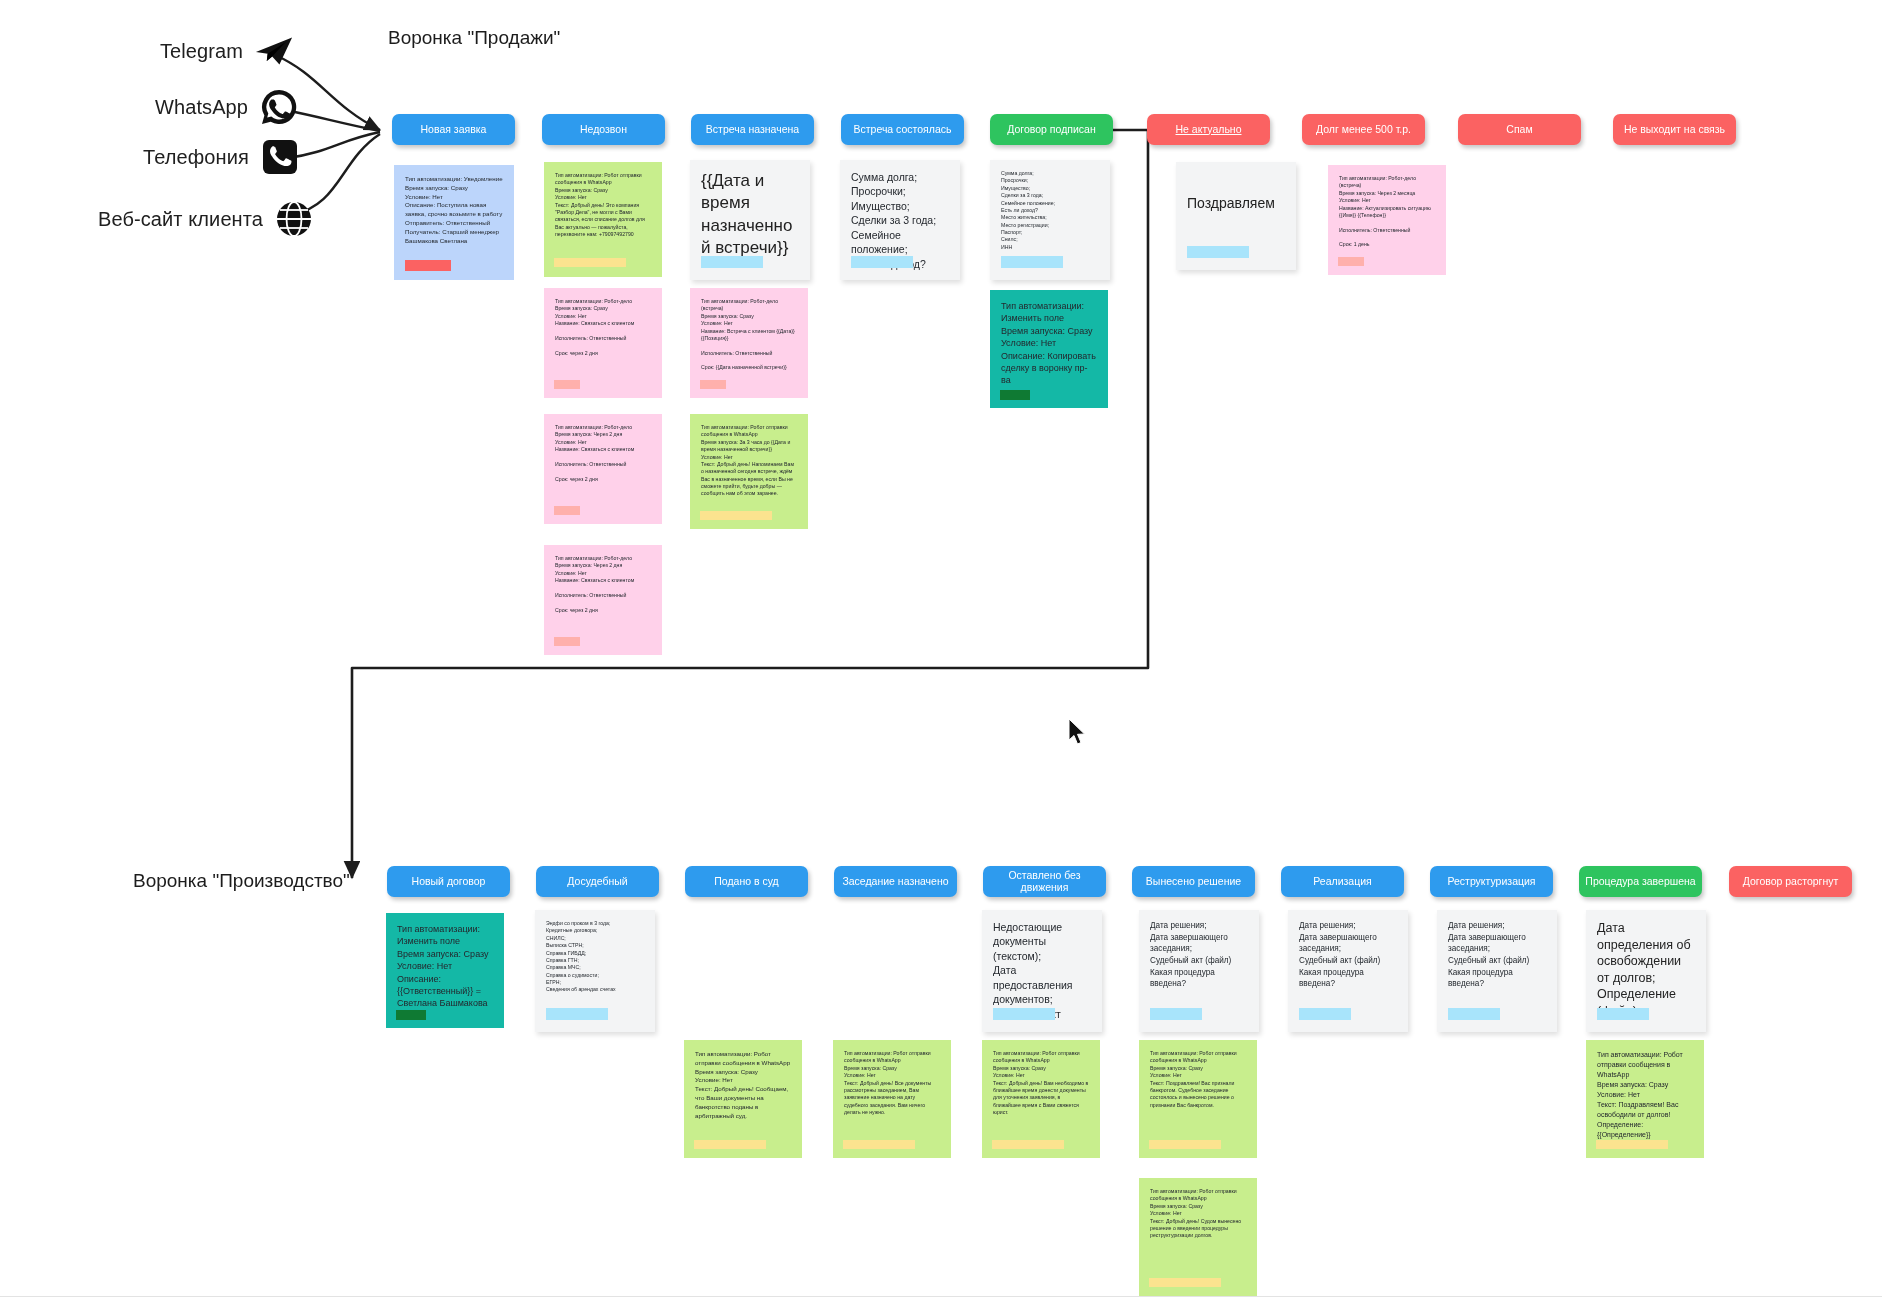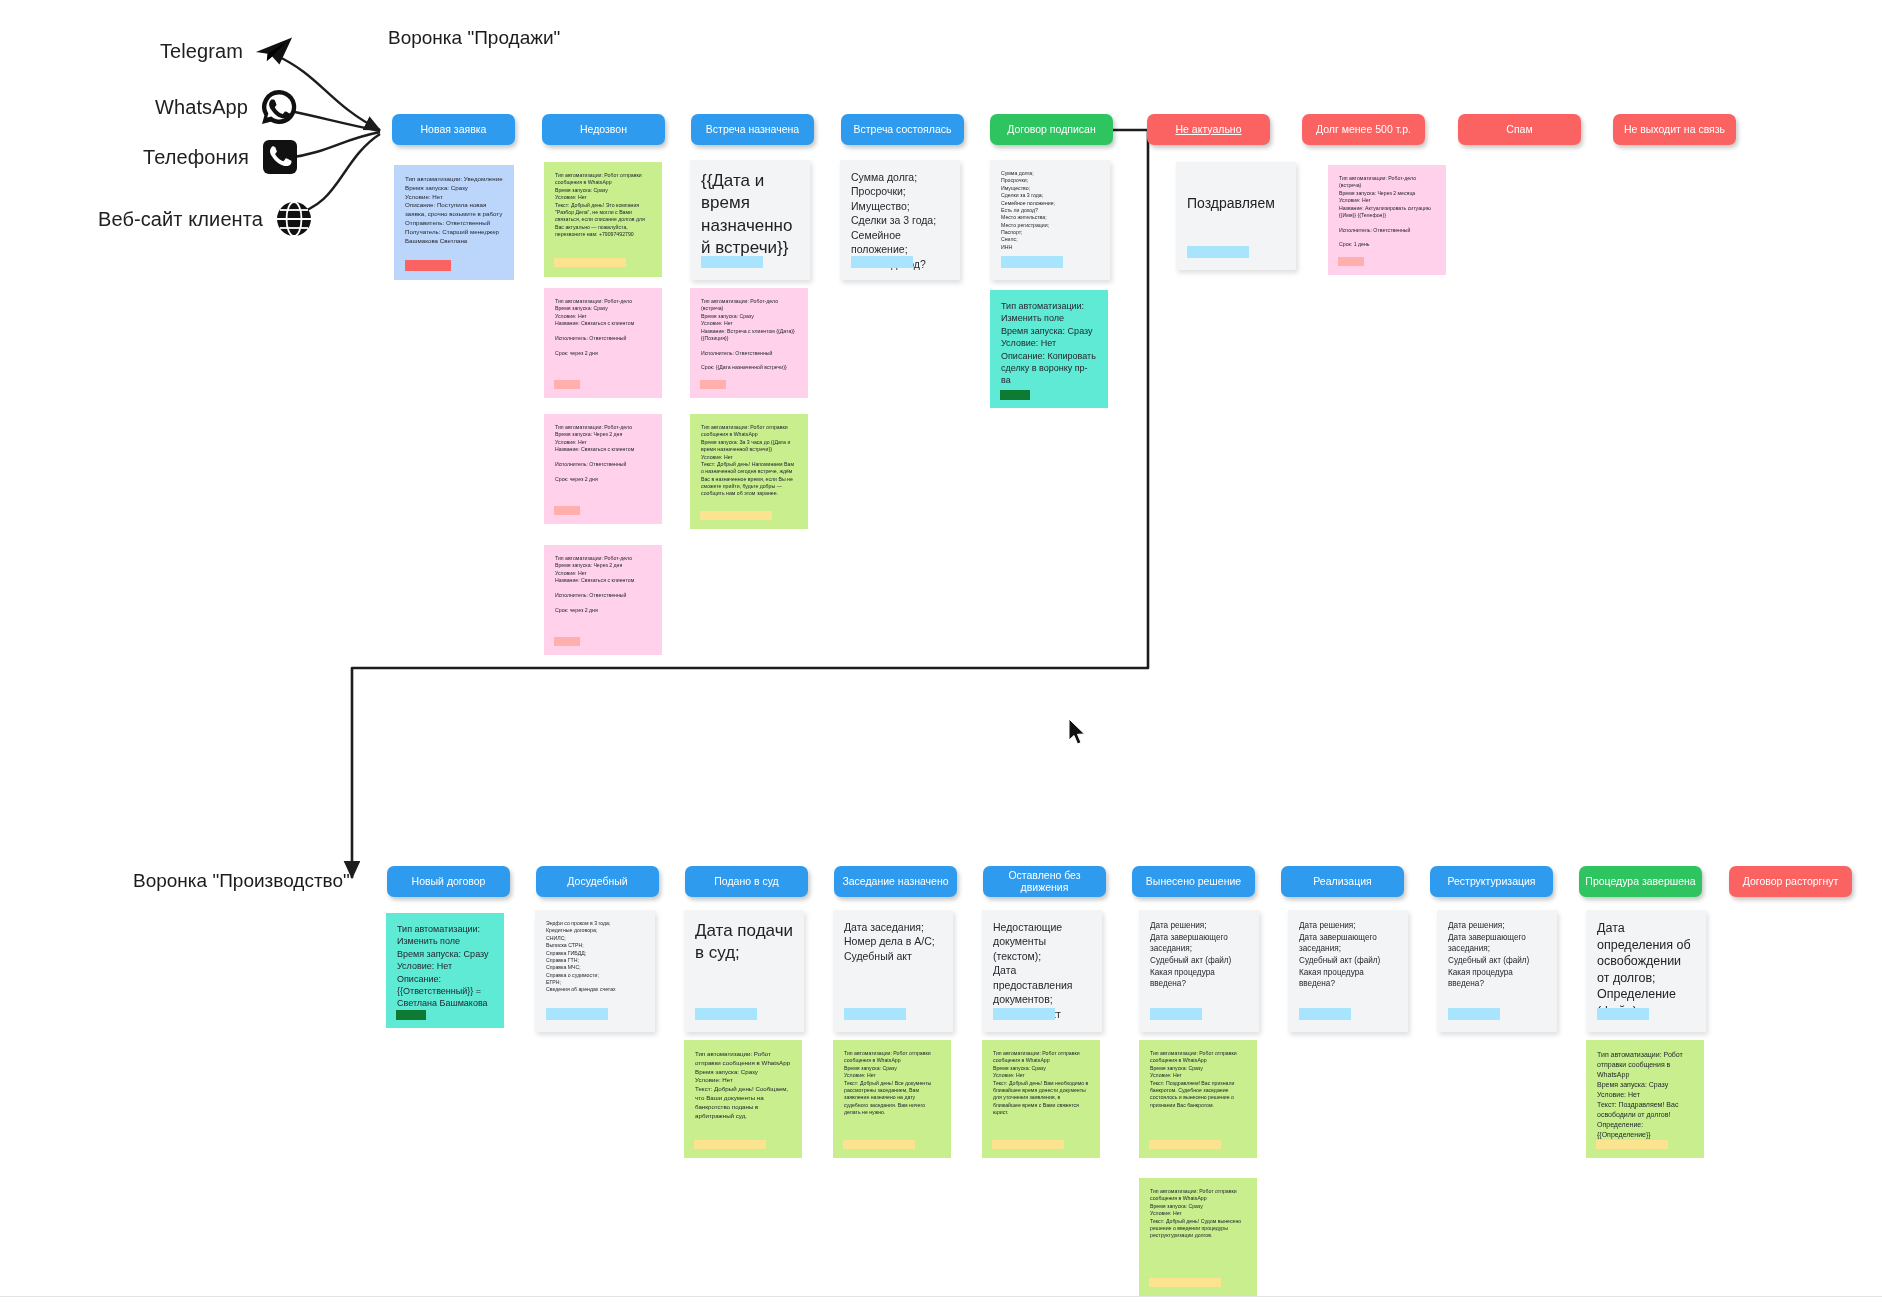--- a/index.html
+++ b/index.html
@@ -74,21 +74,21 @@
     overflow: hidden;
     line-height: 1.32;
   }
   .card.white {
     background: #f3f4f5;
     box-shadow: 2px 3px 5px rgba(0,0,0,.13);
   }
   .card.lightblue { background: #bcd5fb; }
   .card.pink      { background: #ffd1ea; }
   .card.limegreen { background: #c8ee8d; }
-  .card.green     { background: #5eead4; }
+  .card.green     { background: #14b8a6; }
 
   .card .big {
     font-size: 17px;
     color: #222;
     line-height: 1.32;
     word-break: break-word;
   }
   .card .med {
     font-size: 10.5px;
     color: #24282e;
@@ -369,38 +369,28 @@
 Выписка СТРН;
 Справка ГИБДД;
 Справка ГТН;
 Справка МЧС;
 Справка о судимости;
 ЕГРН;
 Сведения об арендах счетах</div>
     <div class="hl cyan" style="left:11px; bottom:12px; width:62px; height:12px;"></div>
   </div>
 
-  <div class="card white" style="left:684px; top:910px; width:120px; height:122px;">
-    <div class="big" style="white-space:pre-wrap;">Дата подачи в суд;</div>
-    <div class="hl cyan" style="left:11px; bottom:12px; width:62px; height:12px;"></div>
-  </div>
   <div class="card limegreen" style="left:684px; top:1040px; width:118px; height:118px;">
     <div class="sm" style="white-space:pre-wrap;">Тип автоматизации: Робот отправки сообщения в WhatsApp
 Время запуска: Сразу
 Условие: Нет
 Текст: Добрый день! Сообщаем, что Ваши документы на банкротство поданы в арбитражный суд.</div>
     <div class="hl yellow" style="left:10px; bottom:9px; width:72px; height:9px;"></div>
   </div>
 
-  <div class="card white" style="left:833px; top:910px; width:120px; height:122px;">
-    <div class="med" style="white-space:pre-wrap;">Дата заседания;
-Номер дела в А/С;
-Судебный акт</div>
-    <div class="hl cyan" style="left:11px; bottom:12px; width:62px; height:12px;"></div>
-  </div>
   <div class="card limegreen" style="left:833px; top:1040px; width:118px; height:118px;">
     <div class="xs" style="white-space:pre-wrap;">Тип автоматизации: Робот отправки сообщения в WhatsApp
 Время запуска: Сразу
 Условие: Нет
 Текст: Добрый день! Все документы рассмотрены заседанием, Вам заявление назначено на дату судебного заседания. Вам ничего делать не нужно.</div>
     <div class="hl yellow" style="left:10px; bottom:9px; width:72px; height:9px;"></div>
   </div>
 
   <div class="card white" style="left:982px; top:910px; width:120px; height:122px;">
     <div class="med" style="white-space:pre-wrap;">Недостающие документы (текстом);

